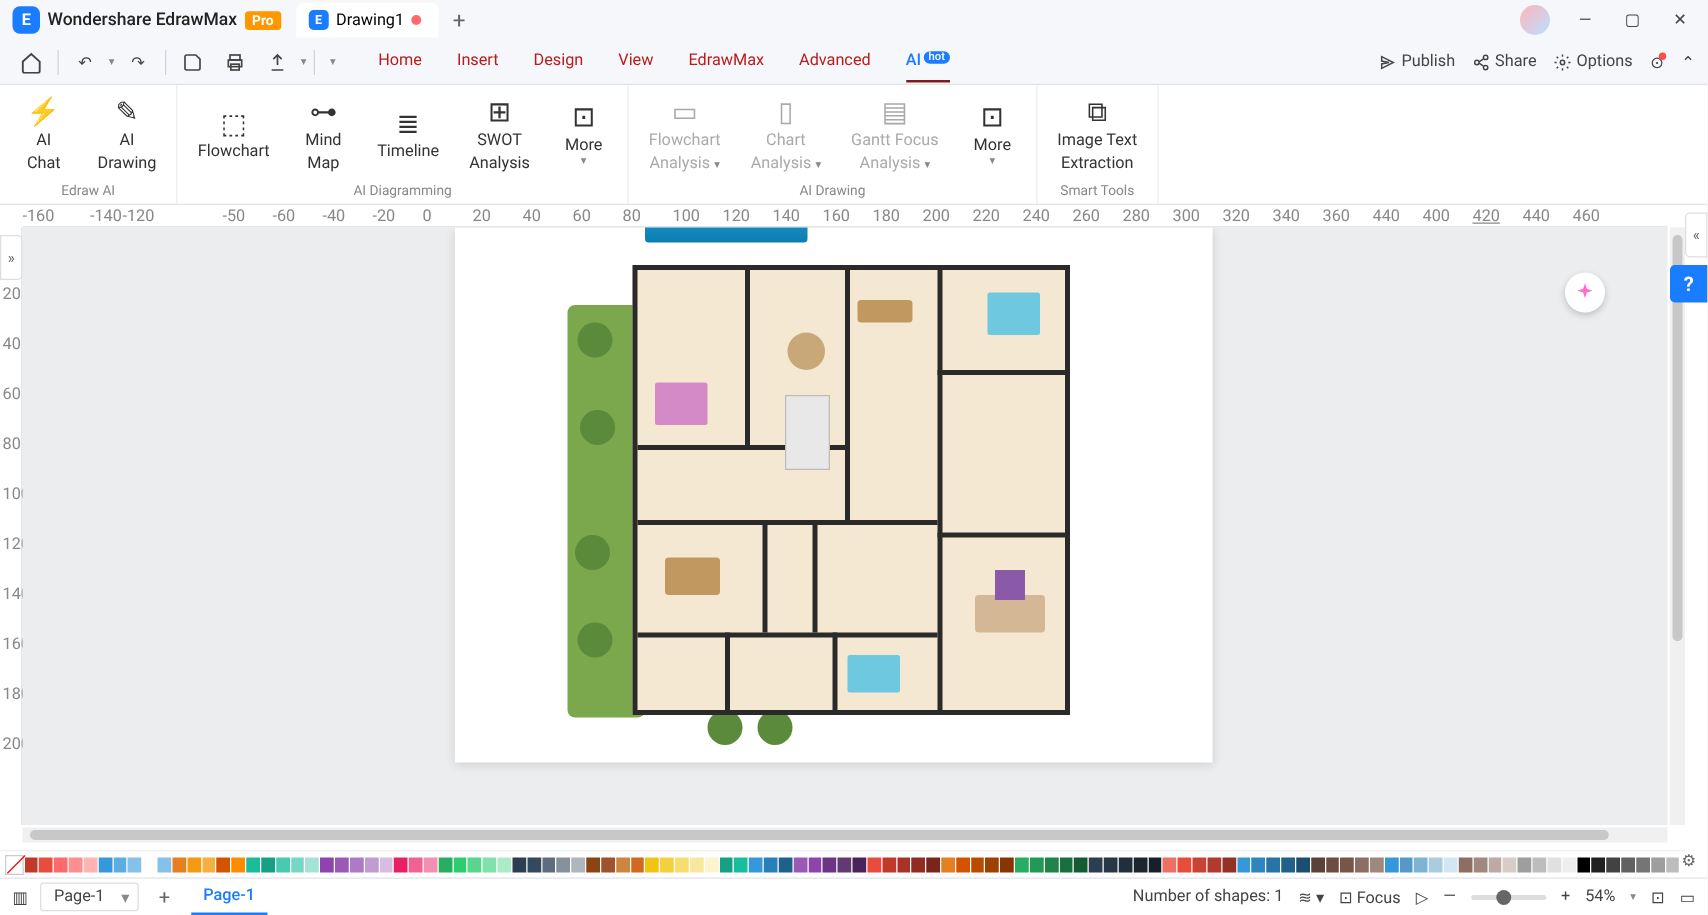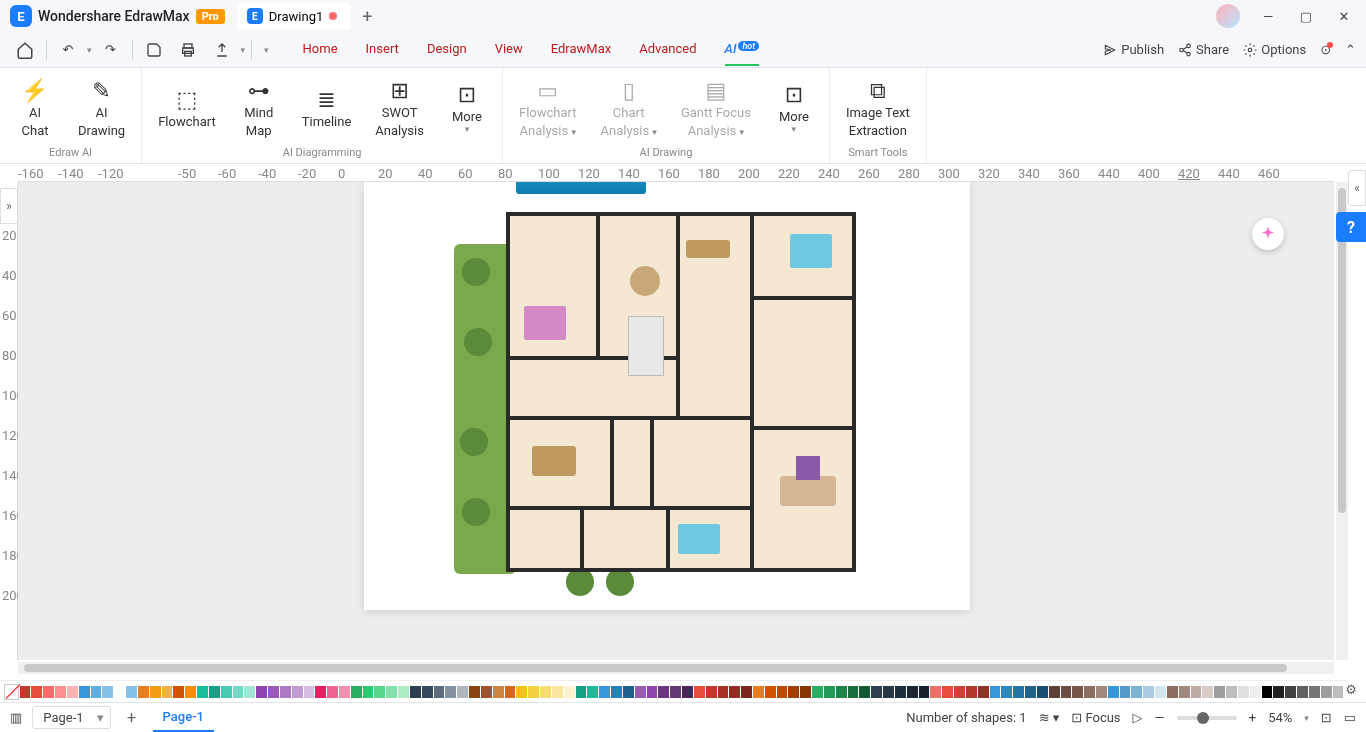--- a/index.html
+++ b/index.html
@@ -19,21 +19,21 @@
 .win-ctrl { margin-left:auto; display:flex; align-items:center; gap:2px; }
 .win-btn { width:36px;height:28px;display:flex;align-items:center;justify-content:center;color:#444; }
 .avatar { width:24px;height:24px;border-radius:50%;background:linear-gradient(135deg,#ffb3ba,#bae1ff);margin-right:8px; }
 
 
 .qat { height:36px; background:#f5f7fa; display:flex; align-items:center; padding:0 10px; gap:4px; border-bottom:1px solid #e0e4ea; }
 .qat-btn { width:30px;height:30px;display:flex;align-items:center;justify-content:center;color:#444;border-radius:4px; }
 .qat-sep { width:1px;height:20px;background:#d0d4da;margin:0 2px; }
 .menu-tabs { display:flex; gap:28px; margin-left:24px; }
 .menu-tab { color:#b91c1c; padding:8px 0; cursor:pointer; }
-.menu-tab.active { color:#1a7cff; border-bottom:2px solid #22c55e; font-weight:500;font-style:italic; }
+.menu-tab.active { color:#1a7cff; border-bottom:2px solid #7f1d1d; font-weight:500; }
 .hot { background:#1a7cff;color:#fff;font-size:9px;padding:0 4px;border-radius:6px;margin-left:2px;vertical-align:top; }
 .right-actions { margin-left:auto; display:flex; gap:14px; align-items:center; color:#444; }
 .ract { display:flex;align-items:center;gap:4px;cursor:pointer; }
 .ract svg { width:14px;height:14px; }
 .notif-dot { width:6px;height:6px;background:#ff4d4d;border-radius:50%;position:absolute;top:0;right:-2px; }
 
 
 .ribbon { height:96px; background:#fff; display:flex; border-bottom:1px solid #e0e4ea; }
 .ribbon-group { display:flex; flex-direction:column; align-items:center; border-right:1px solid #e8ecf1; padding:6px 10px 2px; }
 .ribbon-items { display:flex; gap:12px; flex:1; align-items:center; }
@@ -262,21 +262,21 @@
     <div class="ribbon-label">Smart Tools</div>
   </div>
 </div>
 
 <div class="workspace">
   <div class="left-collapse">»</div>
   <div class="right-collapse">«</div>
   <div class="help-tab">?</div>
   <div class="ruler-h" id="ruler-h">
       <span style="left: 0px;">-160</span>
-      <span style="left: 40px; text-align: center;">-140</span>
+      <span style="left: 54px; text-align: center;">-140</span>
       <span style="left: 80px;">-120</span>
       <span style="left: 120px; margin-top: 33px;">-100</span>
       <span style="left: 160px;">-50</span>
       <span style="left: 200px;">-60</span>
       <span style="left: 240px;">-40</span>
       <span style="left: 280px;">-20</span>
       <span style="left: 320px;">0</span>
       <span style="left: 360px;">20</span>
       <span style="left: 400px;">40</span>
       <span style="left: 440px;">60</span>

